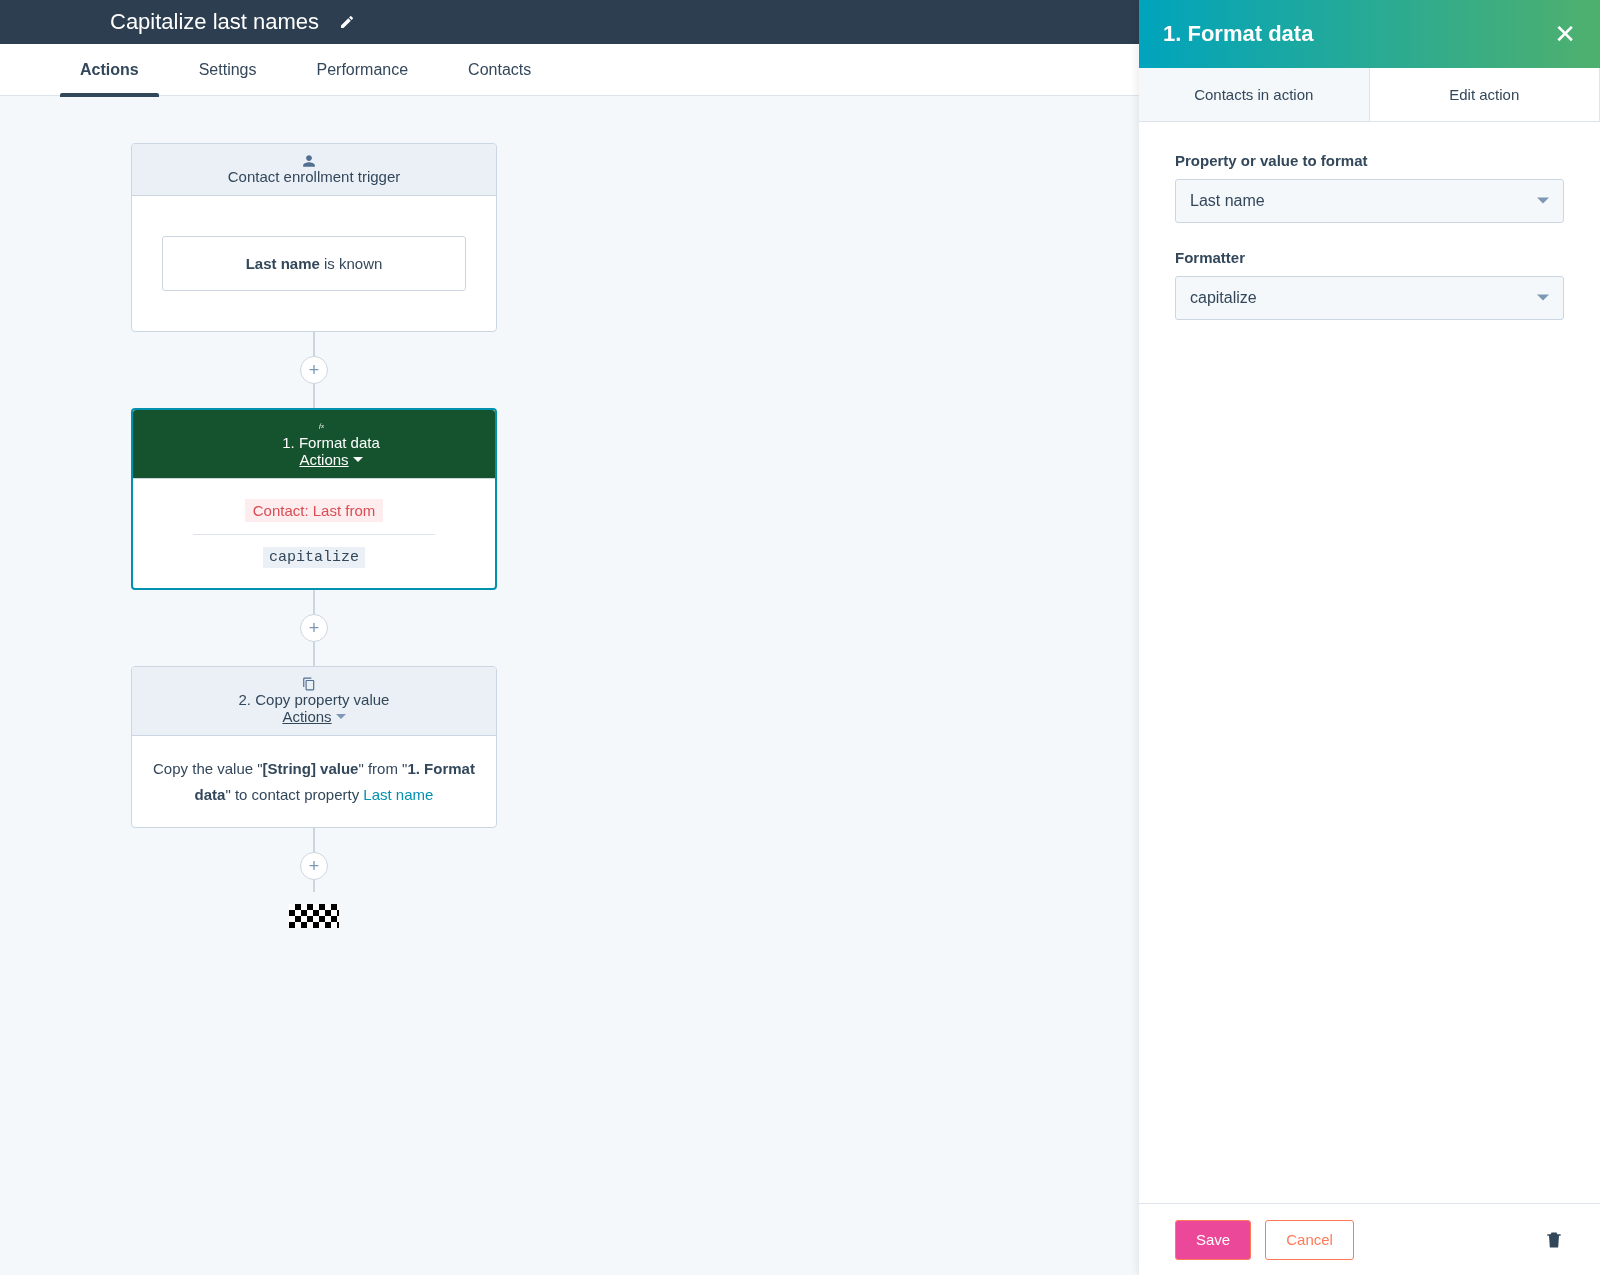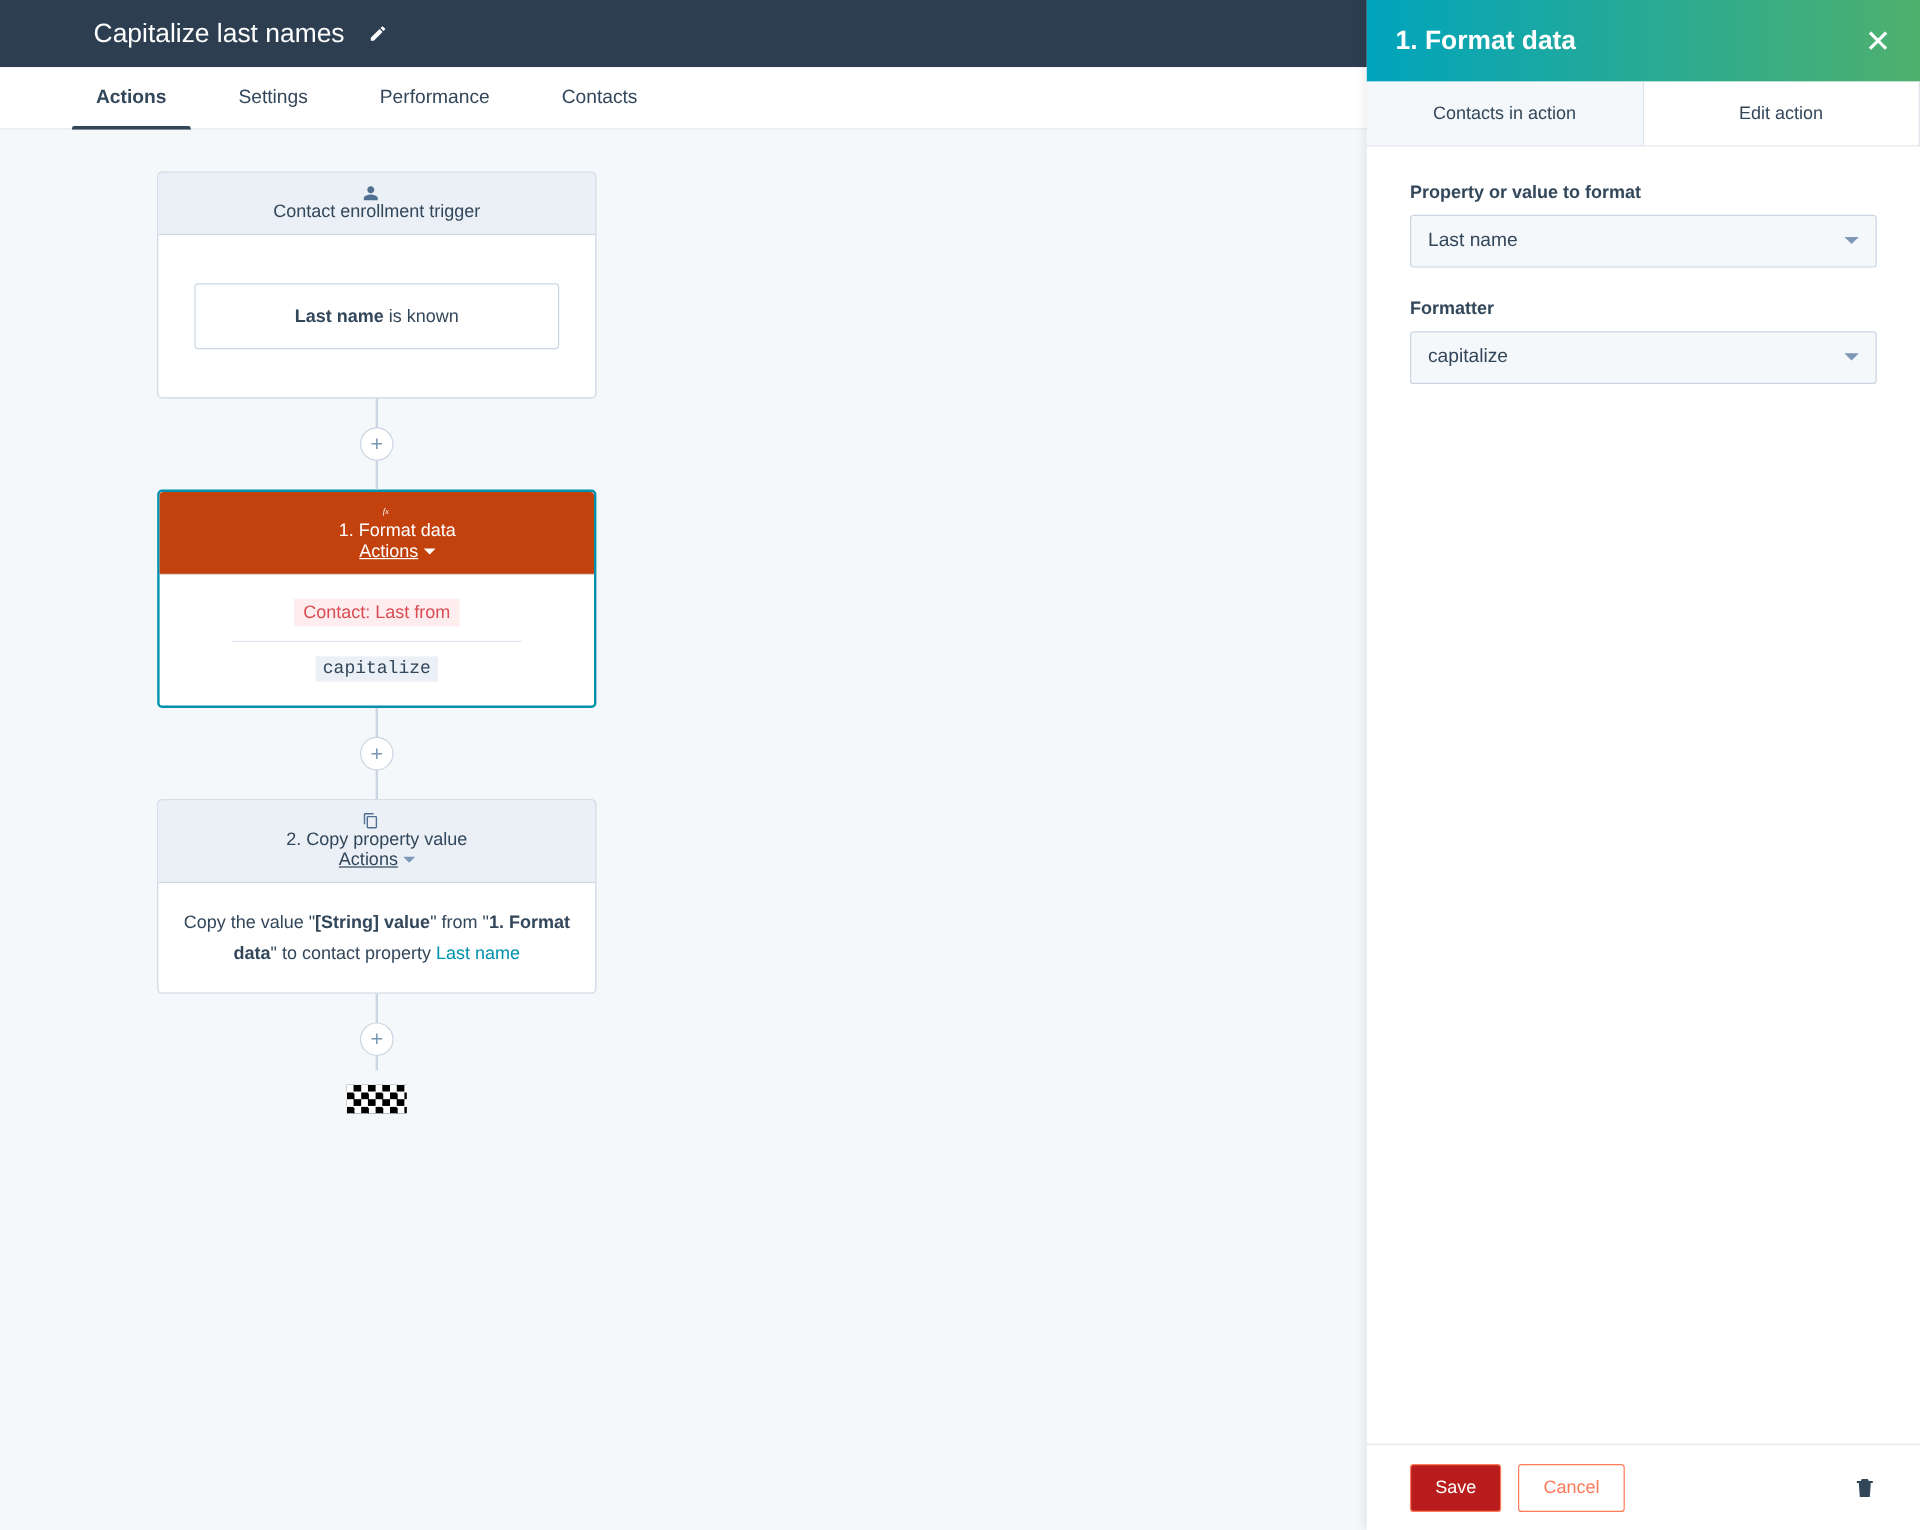--- a/index.html
+++ b/index.html
@@ -1,33 +1,33 @@
 <!DOCTYPE html>
 <html><head>
 <meta charset="utf-8">
 <style>
 * { box-sizing: border-box; margin: 0; padding: 0; }
 body { font-family: -apple-system, BlinkMacSystemFont, "Segoe UI", Helvetica, Arial, sans-serif; background: #f5f8fa; width: 1600px; height: 1275px; overflow: hidden; position: relative; }
 
-.header-bar { background: #2d3e50; height: 56px; display: flex; align-items: center; padding-left: 78px; }
+.header-bar { background: #2d3e50; height: 44px; display: flex; align-items: center; padding-left: 110px; }
 .header-title { color: #fff; font-size: 22px; font-weight: 500; }
 .edit-icon { margin-left: 20px; color: #fff; cursor: pointer; }
 
 .tabs-bar { background: #fff; height: 52px; display: flex; align-items: center; padding-left: 50px; border-bottom: 1px solid #dfe3eb; }
 .tab { padding: 0 30px; height: 52px; display: flex; align-items: center; color: #33475b; font-size: 16px; cursor: pointer; position: relative; }
 .tab.active { font-weight: 600; }
 .tab.active::after { content: ""; position: absolute; bottom: -1px; left: 10px; right: 10px; height: 4px; background: #33475b; border-radius: 2px 2px 0 0; }
 
 .canvas { position: absolute; top: 108px; left: 0; right: 461px; bottom: 0; background: #f5f8fa; }
 .flow { position: absolute; left: 130px; top: 35px; width: 368px; }
 
 .card { background: #fff; border: 1px solid #cbd6e2; border-radius: 4px; margin: 0 auto; width: 366px; }
 .card.selected { border: 2px solid #0091ae; }
 .card-header { background: #eaf0f6; padding: 10px 14px; display: flex; align-items: center; border-bottom: 1px solid #cbd6e2; border-radius: 3px 3px 0 0; font-size: 15px; color: #33475b; flex-direction: column; }
-.card-header.dark { background: #c2410c; color: #fff; padding-left: 48px; }
+.card-header.dark { background: #14532d; color: #fff; padding-left: 48px; }
 .card-header .hdr-icon { margin-right: 10px; display: inline-flex; }
 .card-header .spacer { flex: 1; }
 .actions-link { text-decoration: underline; font-size: 15px; cursor: pointer; display: flex; align-items: center; gap: 4px; }
 .actions-link.dark { color: #fff; }
 .actions-link.light { color: #33475b; }
 .card-body { padding: 20px; text-align: center; color: #33475b; font-size: 15px; }
 .inner-box { border: 1px solid #cbd6e2; border-radius: 3px; padding: 18px; margin: 20px 10px; }
 .inner-box b { font-weight: 700; }
 
 .token-chip { display: inline-block; background: #fdedee; color: #d94c53; padding: 3px 8px; font-size: 15px; }
@@ -52,21 +52,21 @@
 .panel-tabs { display: flex; height: 54px; border-bottom: 1px solid #dfe3eb; }
 .ptab { flex: 1; display: flex; align-items: center; justify-content: center; color: #33475b; font-size: 15px; cursor: pointer; background: #f5f8fa; border-right: 1px solid #dfe3eb; }
 .ptab.active { background: #fff; font-weight: 400; }
 .panel-body { padding: 30px 36px; flex: 1; overflow: auto; }
 .field-label { color: #33475b; font-size: 15px; font-weight: 600; margin-bottom: 10px; }
 .select { border: 1px solid #cbd6e2; background: #f5f8fa; border-radius: 3px; height: 44px; display: flex; align-items: center; padding: 0 14px; color: #33475b; font-size: 16px; cursor: pointer; margin-bottom: 26px; }
 .select .sel-spacer { flex: 1; }
 .caret-dn { color: #7c98b6; }
 .panel-footer { height: 72px; border-top: 1px solid #dfe3eb; display: flex; align-items: center; padding: 0 36px; gap: 14px; }
 .btn { height: 40px; padding: 0 20px; border-radius: 3px; font-size: 15px; cursor: pointer; display: flex; align-items: center; }
-.btn-primary { background: #b91c1c; color: #fff; border: 1px solid #ff7a59; }
+.btn-primary { background: #ec4899; color: #fff; border: 1px solid #ff7a59; }
 .btn-secondary { background: #fff; color: #ff7a59; border: 1px solid #ff7a59; }
 .trash { margin-left: auto; color: #33475b; cursor: pointer; }
 
 svg { display: block; }
 </style>
 </head>
 <body>
 
 <div class="header-bar">
   <span class="header-title">Capitalize last names</span>

